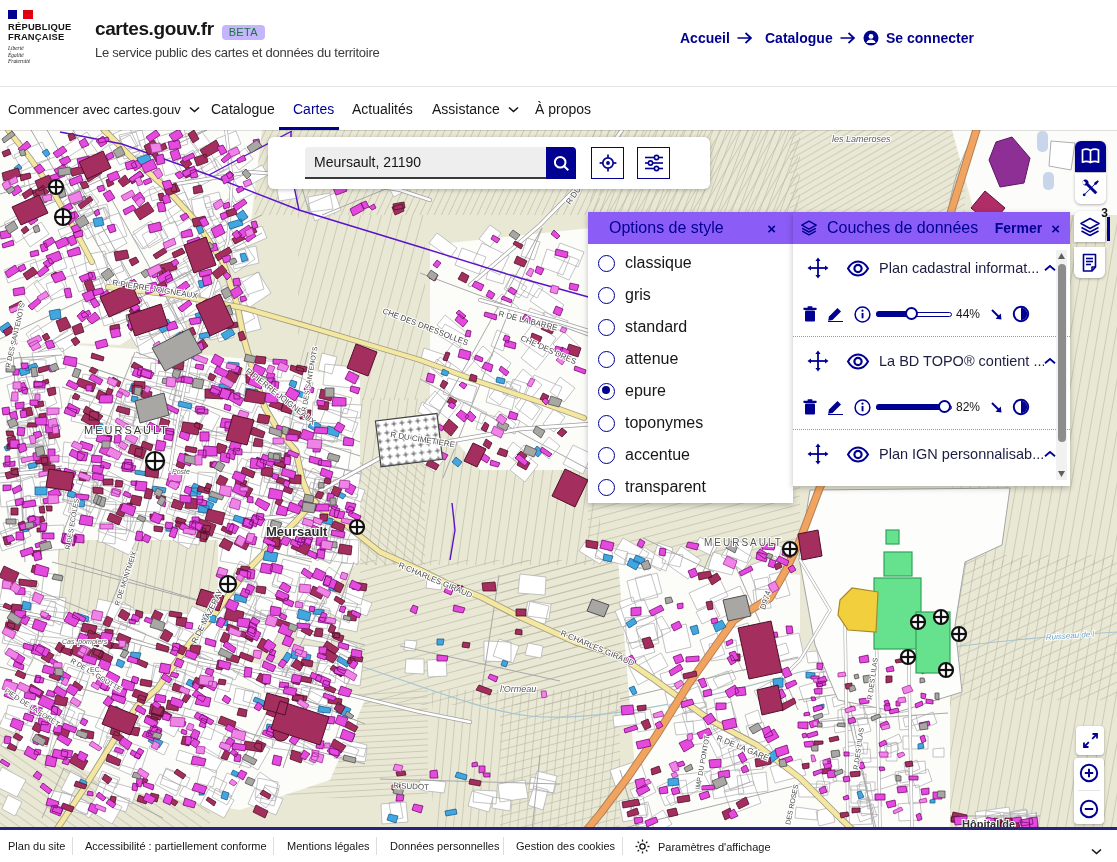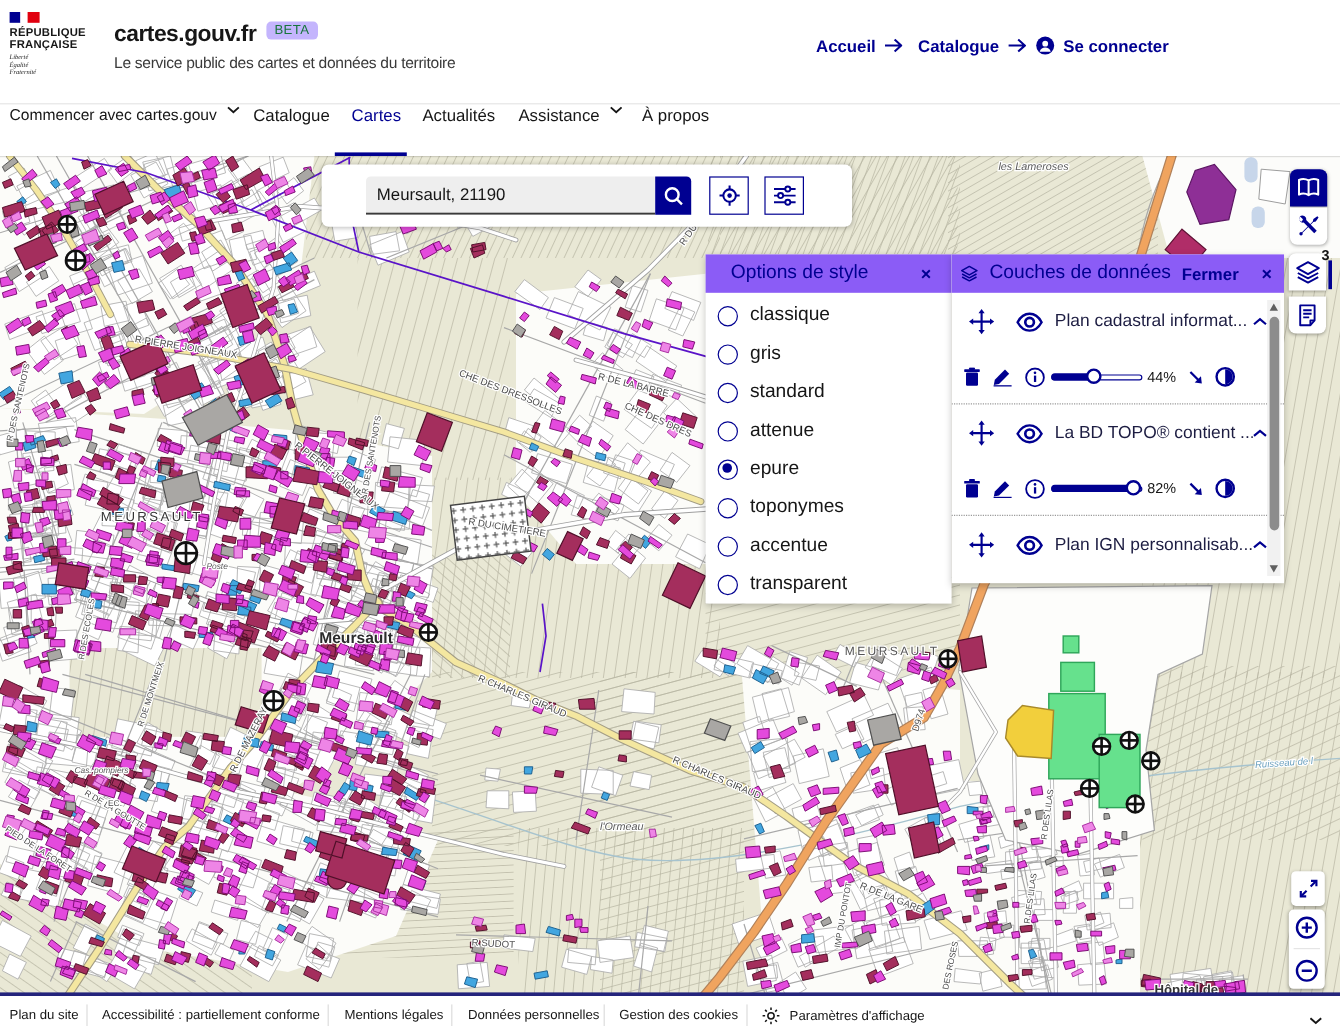--- a/index.html
+++ b/index.html
@@ -7,28 +7,28 @@
 .page{position:relative;width:1117px;height:862px}
 
 .hdr{position:absolute;left:0;top:0;width:1117px;height:87px;background:#fff;border-bottom:1px solid #e5e5e5}
 .logo{position:absolute;left:8px;top:10px;width:80px}
 .flag{display:flex;height:9px;width:26px;margin-bottom:3px}
 .flag i{display:block;height:100%}
 .f-b{width:9px;background:#000091}.f-w{width:6px;background:#fff}.f-r{width:10px;background:#e1000f}
 .rf{font-weight:bold;font-size:9.4px;line-height:10px;color:#161616;letter-spacing:.2px}
 .motto{margin-top:3px;font-size:5.4px;font-style:italic;color:#161616;line-height:6.6px;font-family:"Liberation Serif",serif}
 .svc{position:absolute;left:95px;top:18px}
-.svc-t{font-size:19px;font-weight:bold;color:#161616;display:flex;align-items:flex-start;gap:8px;letter-spacing:-0.4px}
+.svc-t{font-size:19px;font-weight:bold;color:#161616;display:flex;align-items:flex-end;gap:8px;letter-spacing:-0.4px}
 .beta{font-size:11px;font-weight:normal;color:#18753c;background:#c4b5fd;padding:1px 7px 2px;border-radius:4px;letter-spacing:.3px}
 .svc-s{margin-top:5px;font-size:13px;color:#3a3a3a;letter-spacing:-0.25px}
 .hl{position:absolute;top:30px;color:#000091;font-size:14px;font-weight:bold;display:flex;align-items:center;gap:7px;white-space:nowrap}
 
 .nav{position:absolute;left:0;top:88px;width:1117px;height:42px;background:#fff;
  box-shadow:0 1px 0 rgba(0,0,0,.12);z-index:30}
-.nav a{position:absolute;top:0;height:42px;font-size:14px;color:#161616;display:flex;align-items:flex-start;gap:8px;white-space:nowrap}
+.nav a{position:absolute;top:0;height:42px;font-size:14px;color:#161616;display:flex;align-items:center;gap:8px;white-space:nowrap}
 .nav a.act{color:#000091}
 .nav u{position:absolute;left:279px;top:39px;width:60px;height:3px;background:#000091}
 
 .map{position:absolute;left:0;top:130px;width:1117px;height:701px;overflow:hidden}
 .map svg.base{position:absolute;left:0;top:0}
 .mapline{position:absolute;left:0;top:697px;width:1117px;height:3px;background:#24247c}
 
 .searchbox{position:absolute;left:268px;top:7px;width:442px;height:52px;background:#fff;border-radius:6px;
  box-shadow:0 1px 4px rgba(0,0,0,.25);display:flex;align-items:center;padding-left:37px}
 .sinput{width:241px;height:32px;background:#eee;border-bottom:2px solid #3a3a3a;border-radius:4px 0 0 0;
@@ -42,21 +42,21 @@
 .p-opt{left:588px;top:82px;width:205px}
 .p-opt .phead{padding:0 17px 0 21px}
 .p-opt .phead .t{flex:1}
 .radio-list{padding:3px 0 0}
 .radio{display:flex;align-items:center;height:32px;padding-left:10px;font-size:16px;color:#161616}
 .rc{width:17px;height:17px;border:1.6px solid #000091;border-radius:50%;margin-right:10px;position:relative;flex:none}
 .rc.on::after{content:"";position:absolute;left:2.8px;top:2.8px;width:8px;height:8px;border-radius:50%;background:#000091}
 .p-cou{left:793px;top:82px;width:277px;height:274px}
 .p-cou .phead{padding:0 10px 0 7px;gap:9px}
 .p-cou .phead .t{flex:1}
-.fermer{font-size:14px;font-weight:bold;margin-right:10px}
+.fermer{font-size:14px;font-weight:bold;}
 .px{font-size:15px;font-weight:bold}
 .coubody{position:relative;height:242px;overflow:hidden}
 .lrow{display:flex;align-items:center;padding:0 14px 0 14px;height:48px;gap:0}
 .lrow .ttl{flex:1;font-size:14.5px;color:#1d1d42;white-space:nowrap;overflow:hidden}
 .trow{display:flex;align-items:center;padding:0 10px;height:44px}
 .dotted{border-top:1px dotted #9a9a9a;margin:0 0}
 .pct{font-size:12px;color:#161616;margin:0 6px 0 4px;min-width:28px}
 .sldr{position:relative;width:76px;height:16px;margin-left:5px}
 .scrollbar{position:absolute;right:3px;top:6px;width:11px;height:230px;background:#f1f1f1}
 .sthumb{position:absolute;left:1.5px;width:8px;background:#8c8c8c;border-radius:4px}

